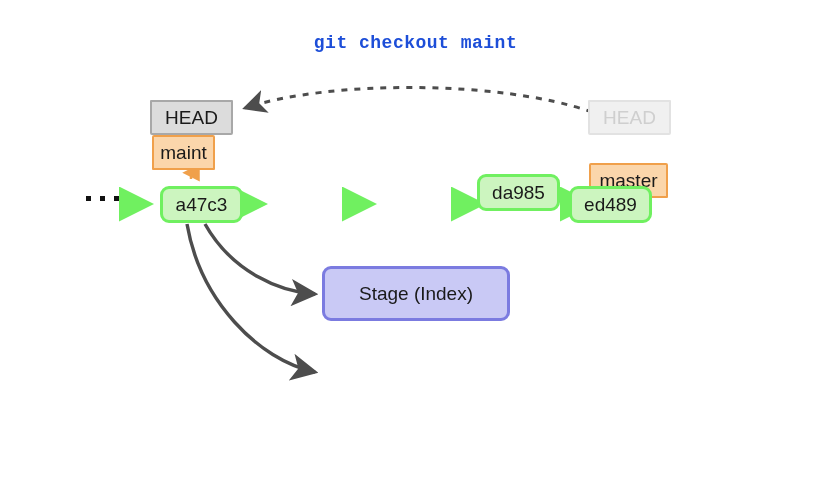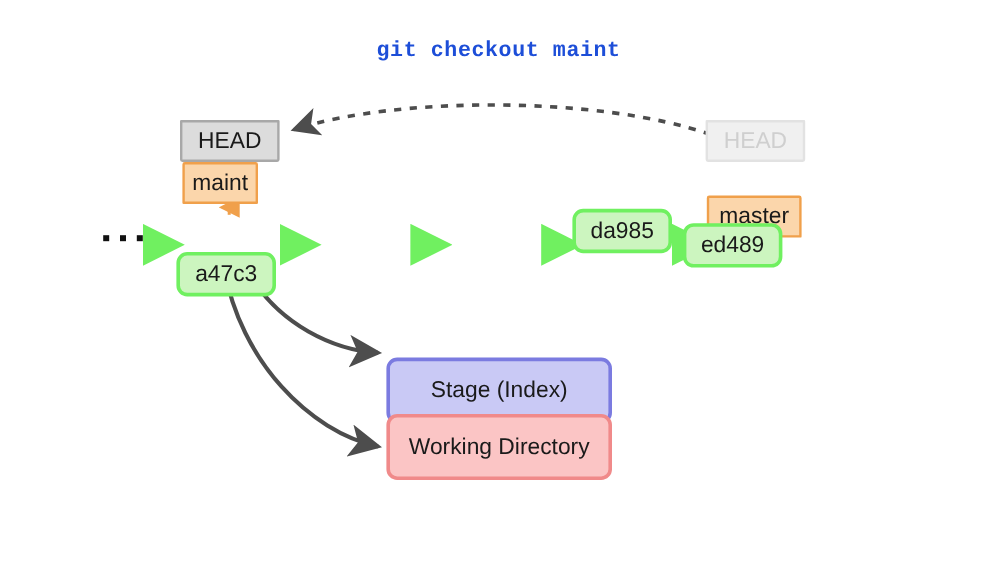--- a/index.html
+++ b/index.html
@@ -166,27 +166,26 @@
   </svg>
 
   <div class="node head-box" style="left:150px; top:100px; width:83px; height:35px;">HEAD</div>
 
   <div class="node branch-box" style="left:152px; top:135px; width:63px; height:35px;">maint</div>
 
   <div class="node head-box ghost" style="left:588px; top:100px; width:83px; height:35px;">HEAD</div>
 
   <div class="node branch-box" style="left:589px; top:135px; width:79px; height:35px;margin-top:28px;">master</div>
 
-  <div class="node commit-box" style="left:147px; top:186px; width:83px; height:37px;margin-top:24px;">a47c3</div>
+  <div class="node commit-box" style="left:160px; top:186px; width:83px; height:37px;">a47c3</div>
   <div class="node commit-box" style="left:477px; top:174px; width:83px; height:37px;text-align:center;">da985</div>
   <div class="node commit-box" style="left:569px; top:186px; width:83px; height:37px;">ed489</div>
 
   <div class="ellipsis">
     <i></i>
     <i></i>
     <i></i>
   </div>
 
-  <div class="node stage-box" style="left:322px; top:266px; width:188px; height:55px;margin-top:32px;">Stage (Index)</div>
+  <div class="node stage-box" style="left:322px; top:266px; width:188px; height:55px;">Stage (Index)</div>
 
-  <div class="node workdir-box" style="left:322px; top:345px; width:188px; height:55px;">Working Directory</div>
 
 </div>
 
 </body></html>

